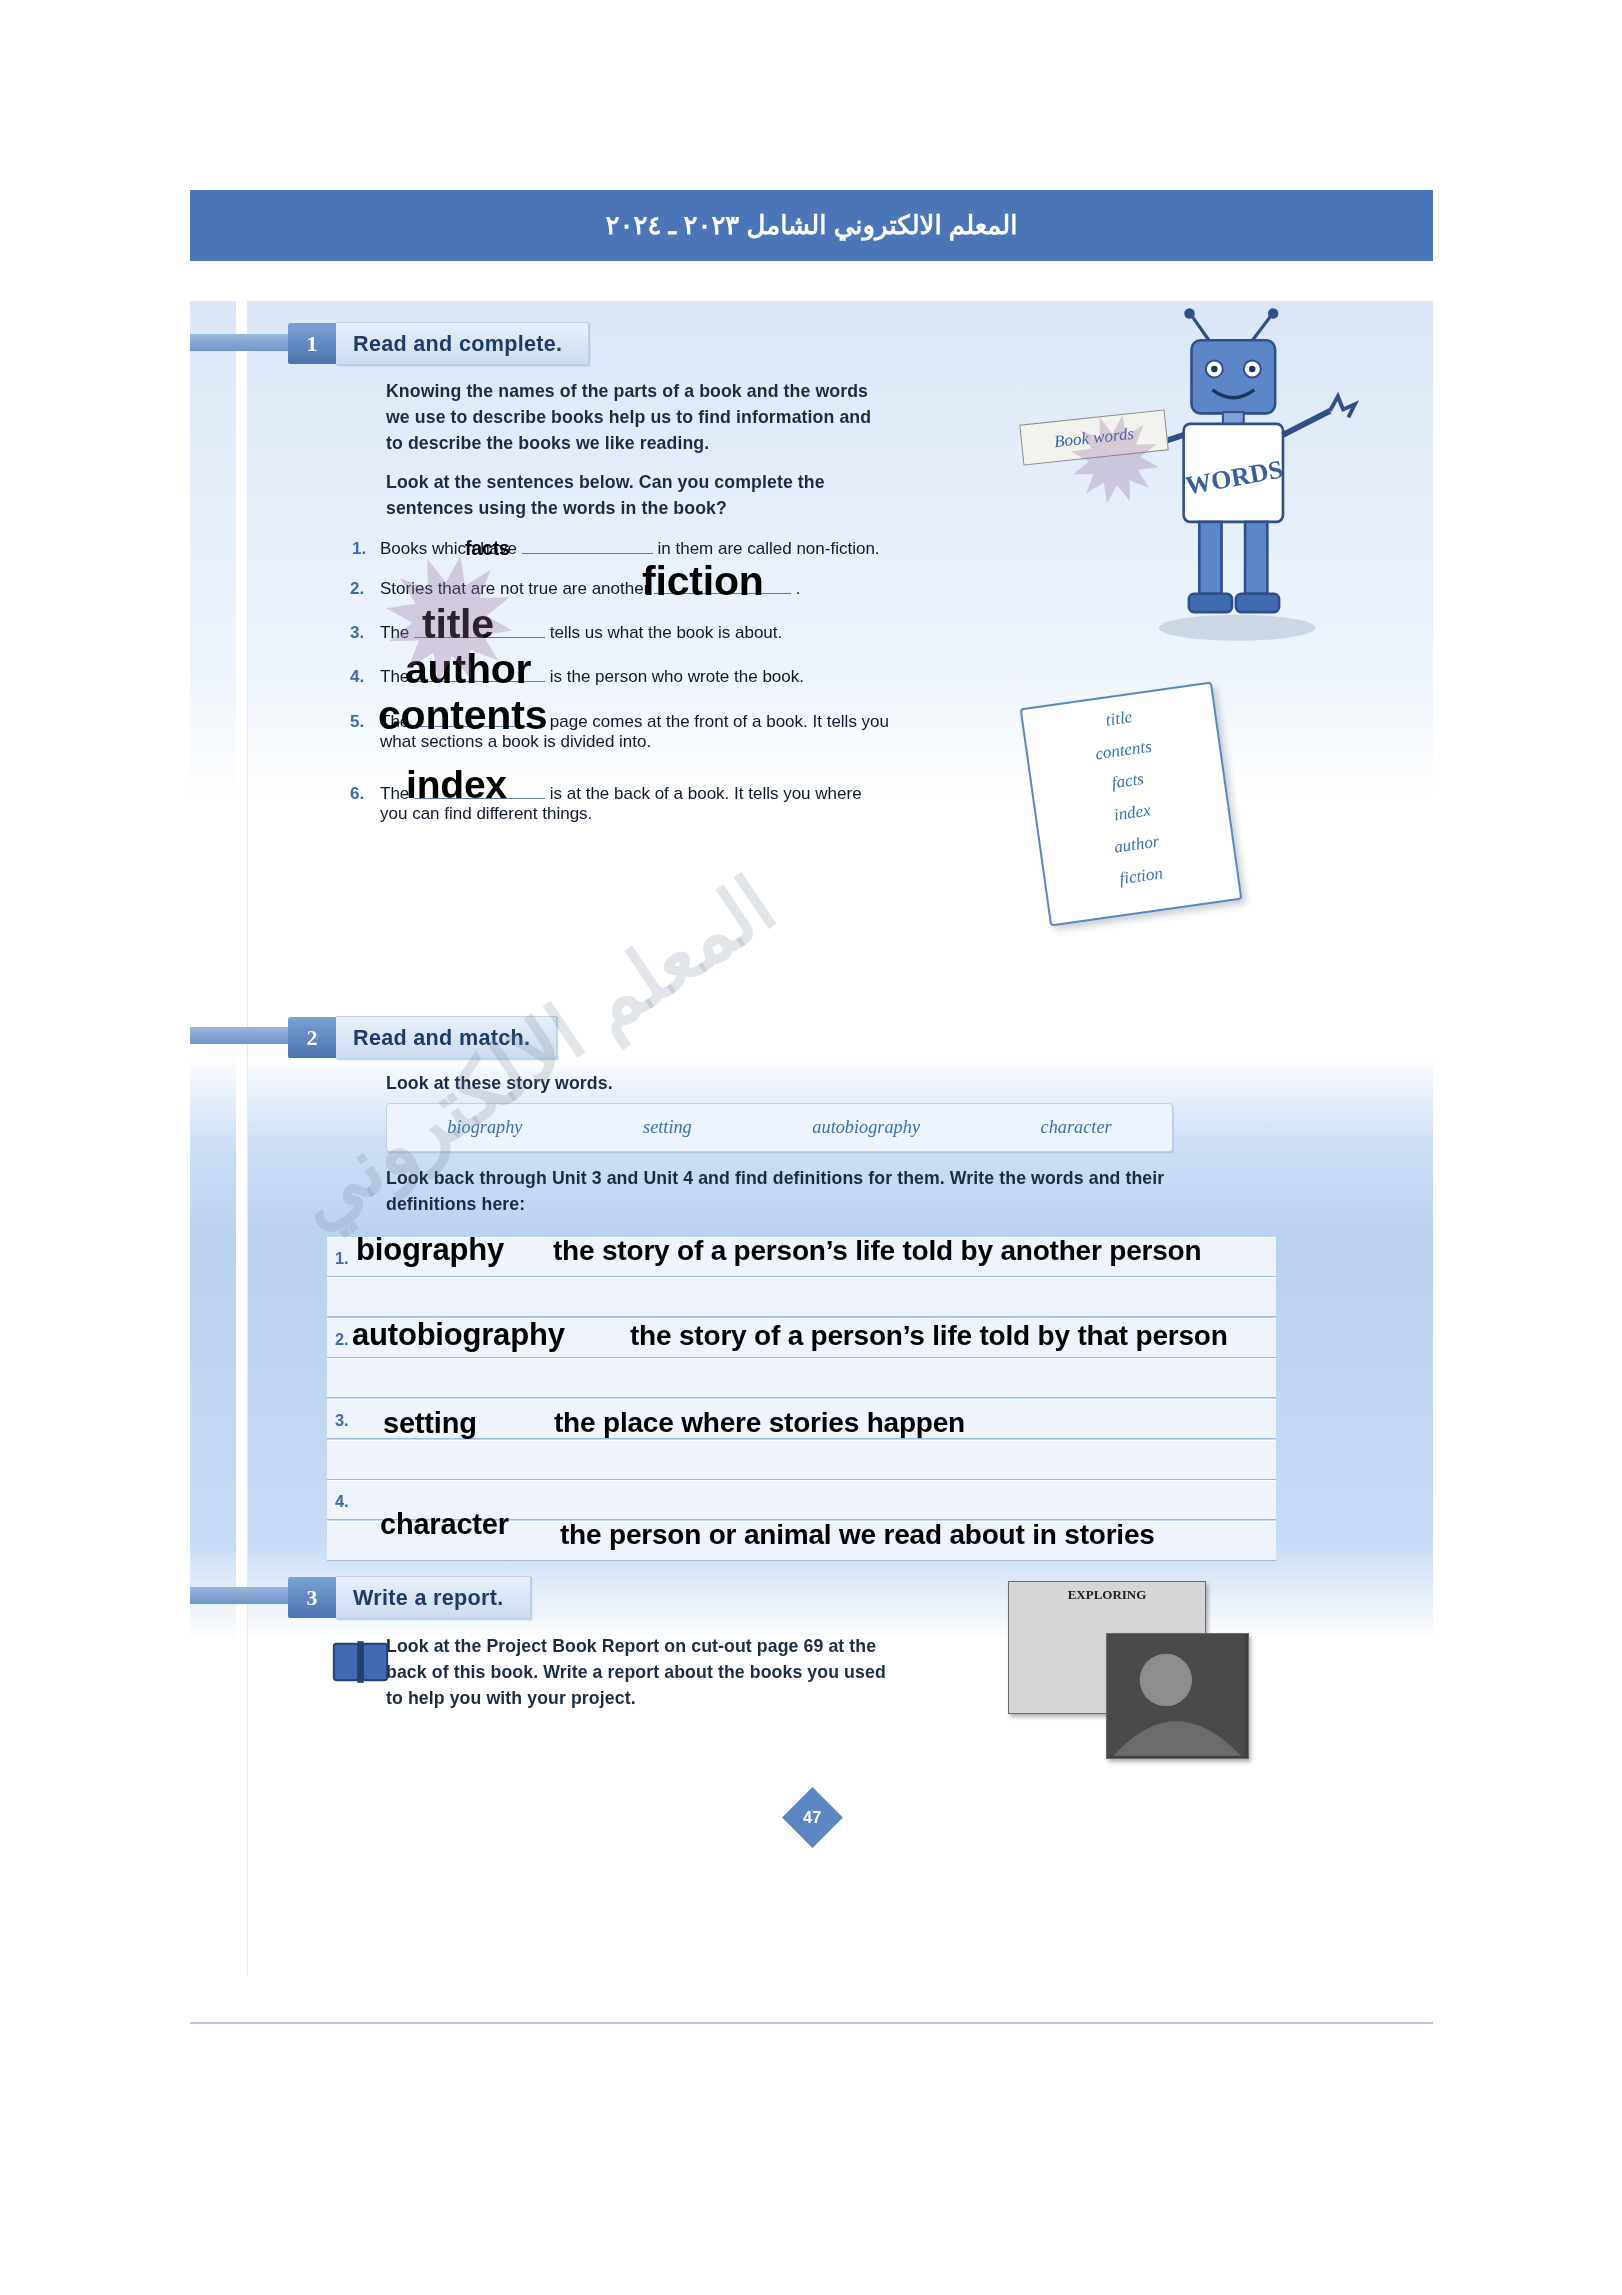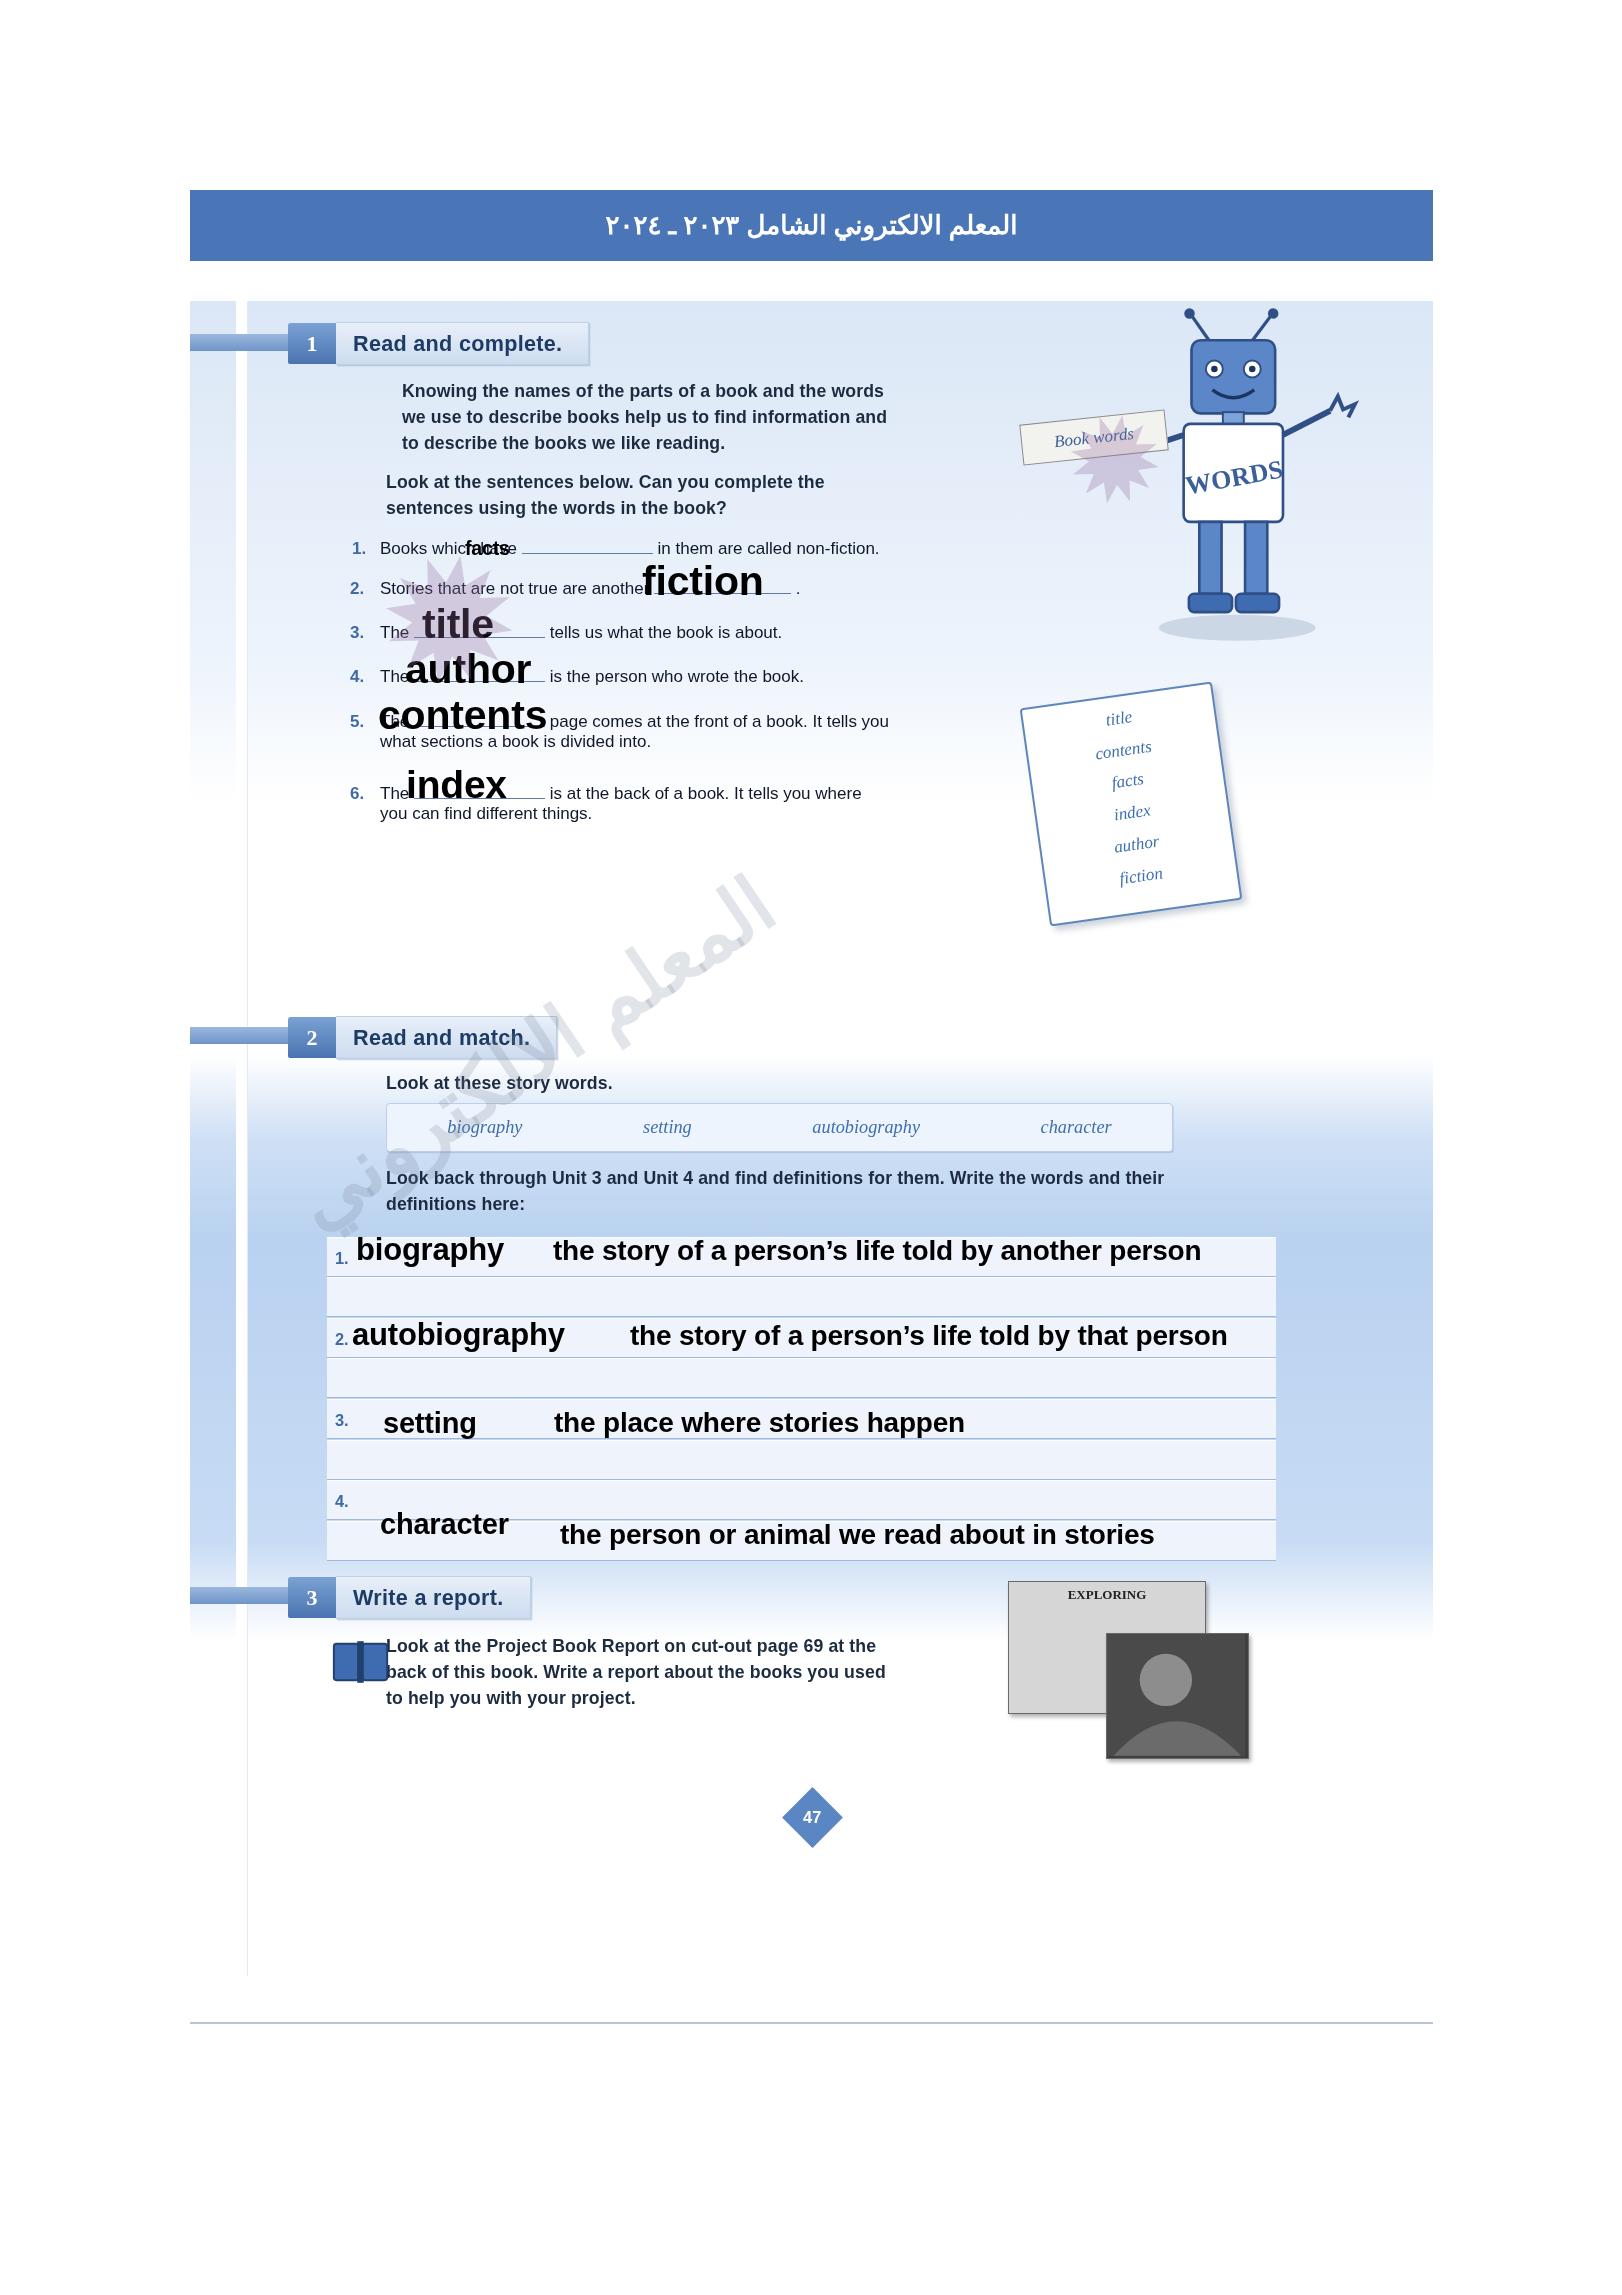--- a/index.html
+++ b/index.html
@@ -286,21 +286,21 @@
 <div class="page-sheet">
   <div class="worksheet"></div>
   <div class="left-spine"></div>
 
   <div class="sec-rule" style="left:0px; top:33px; width:118px;"></div>
   <div class="section-head" style="left:98px; top:22px;">
     <div class="sec-num">1</div>
     <div class="sec-title">Read and complete.</div>
   </div>
 
-  <div class="printed" style="left:196px; top:77px; width:504px;margin-left:16px;">Knowing the names of the parts of a book and the words we use to describe books help us to find information and to describe the books we like reading.</div>
+  <div class="printed" style="left:196px; top:77px; width:504px;">Knowing the names of the parts of a book and the words we use to describe books help us to find information and to describe the books we like reading.</div>
   <div class="printed" style="left:196px; top:168px; width:504px;">Look at the sentences below. Can you complete the sentences using the words in the book?</div>
 
   <div class="qnum" style="left:162px; top:238px;">1.</div>
   <div class="qline" style="left:190px; top:238px;">
     <span>Books which have</span>
     <span class="blank" style="width:131px;"></span>
     <span>in them are called non-fiction.</span>
   </div>
   <div class="answer" style="left:275px; top:236px; font-size:19.6px;">facts</div>
 

